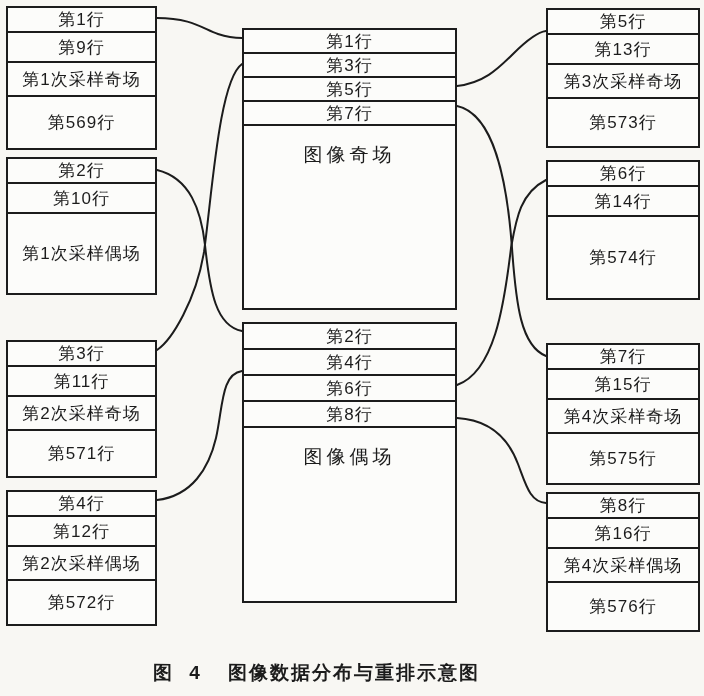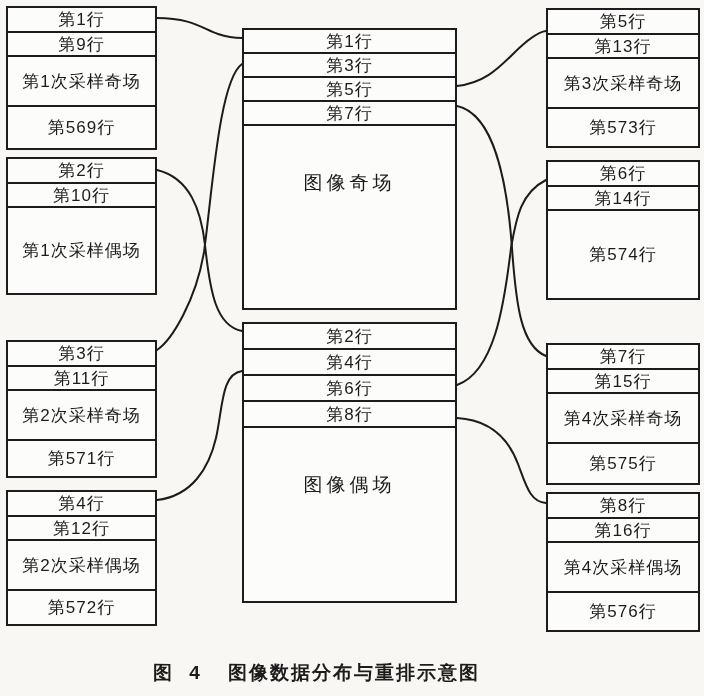--- a/index.html
+++ b/index.html
@@ -28,43 +28,43 @@
   }
   .cell{
     box-sizing:border-box;
     border-bottom:2px solid var(--ink);
     display:flex;align-items:center;justify-content:center;
     font-size:17px;line-height:1;letter-spacing:1px;
     white-space:nowrap;
   }
   .cell:last-child{border-bottom:none;flex:1;text-align:center;}
   .r1{height:25px;}
-  .r2{height:24px;}
-  .r3{height:50px;}
+  .r2{height:30px;}
+  .r3{height:34px;}
 
   
   .cbox{
     position:absolute;left:242px;width:215px;
     border:2px solid var(--ink);
     background:var(--cell);
     box-sizing:border-box;
     display:flex;flex-direction:column;
   }
   .cbox .hdr{
     box-sizing:border-box;
     border-bottom:2px solid var(--ink);
     display:flex;align-items:center;justify-content:center;
     font-size:17px;line-height:1;letter-spacing:1px;
   }
   .hdr.ho{height:24px;}
   .hdr.he{height:26px;}
   .field-label{
     flex:1;
     display:flex;justify-content:center;align-items:flex-start;
-    padding-top:44px;
+    padding-top:16px;
     font-size:19px;letter-spacing:4px;
   }
 
   .caption{
     position:absolute;left:0;top:660px;width:633px;
     text-align:center;font-weight:700;font-size:19px;
     letter-spacing:2px;white-space:nowrap;
   }
   .caption .fig{margin-right:22px;letter-spacing:6px;}
 </style>

